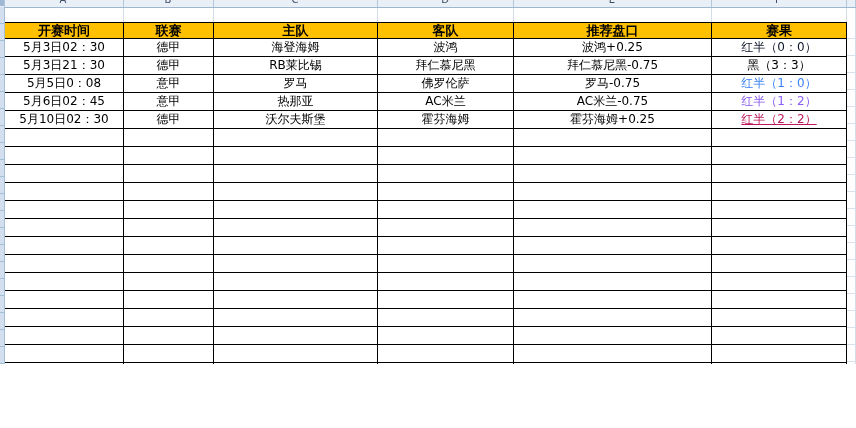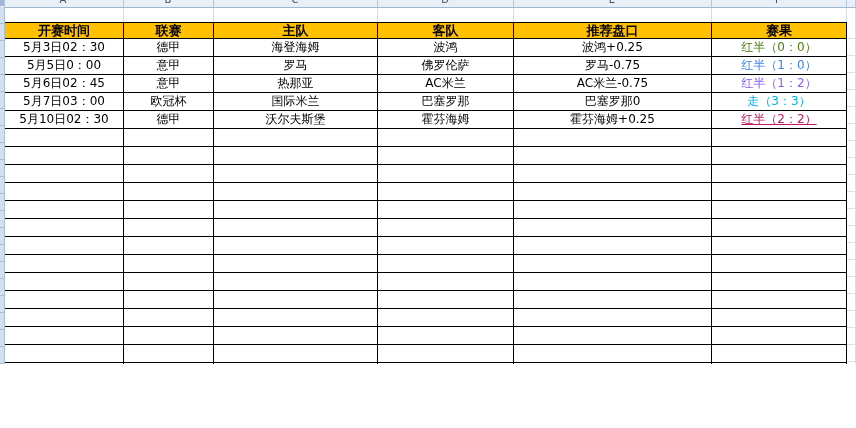--- a/index.html
+++ b/index.html
@@ -101,47 +101,47 @@
         <th>赛果</th>
       </tr>
     </thead>
     <tbody>
         <tr>
           <td>5月3日02：30</td>
           <td>德甲</td>
           <td>海登海姆</td>
           <td>波鸿</td>
           <td>波鸿+0.25</td>
-          <td style="color: #4d7c0f;">红半（0：0）</td>
-        </tr>
-        <tr>
-          <td>5月5日0：00</td>
+          <td style="color: #0f172a;">红半（0：0）</td>
+        </tr>
+        <tr>
+          <td>5月3日21：30</td>
+          <td>德甲</td>
+          <td>RB莱比锡</td>
+          <td>拜仁慕尼黑</td>
+          <td>拜仁慕尼黑-0.75</td>
+          <td style="color: rgb(0, 0, 0);">黑（3：3）</td>
+        </tr>
+        <tr>
+          <td>5月5日0：08</td>
           <td>意甲</td>
           <td>罗马</td>
           <td>佛罗伦萨</td>
           <td>罗马-0.75</td>
           <td style="color: #3b82f6;">红半（1：0）</td>
         </tr>
         <tr>
           <td>5月6日02：45</td>
           <td>意甲</td>
           <td>热那亚</td>
           <td>AC米兰</td>
           <td>AC米兰-0.75</td>
           <td style="color: #8b5cf6;">红半（1：2）</td>
         </tr>
         <tr>
-          <td>5月7日03：00</td>
-          <td>欧冠杯</td>
-          <td>国际米兰</td>
-          <td>巴塞罗那</td>
-          <td>巴塞罗那0</td>
-          <td style="color: rgb(0, 176, 240);">走（3：3）</td>
-        </tr>
-        <tr>
           <td>5月10日02：30</td>
           <td>德甲</td>
           <td>沃尔夫斯堡</td>
           <td>霍芬海姆</td>
           <td>霍芬海姆+0.25</td>
           <td style="color: #be185d; text-decoration: underline;">红半（2：2）</td>
         </tr>
         <tr>
           <td>&nbsp;</td>
           <td>&nbsp;</td>

